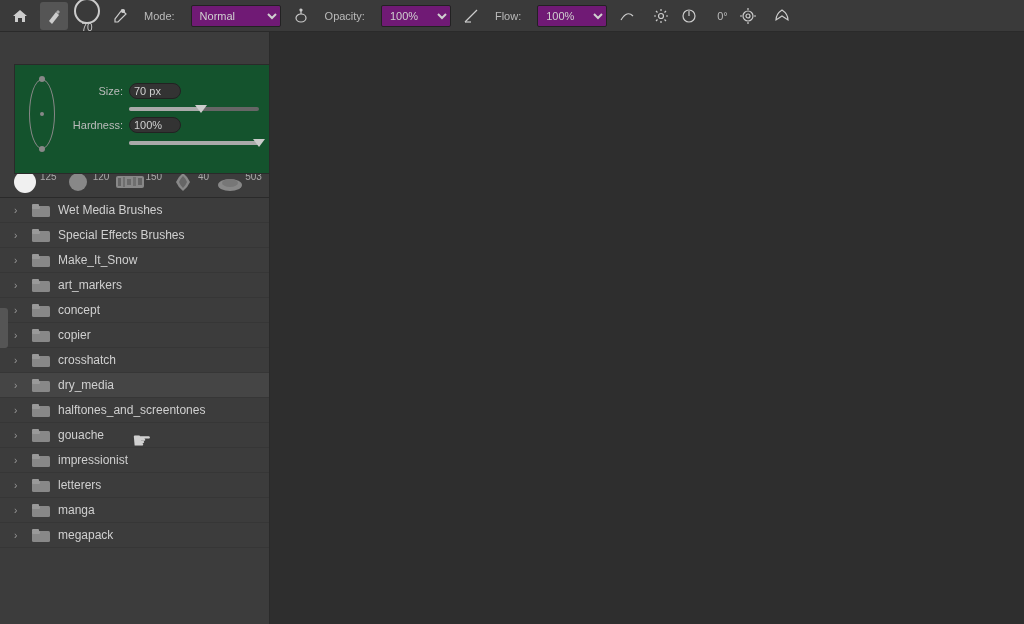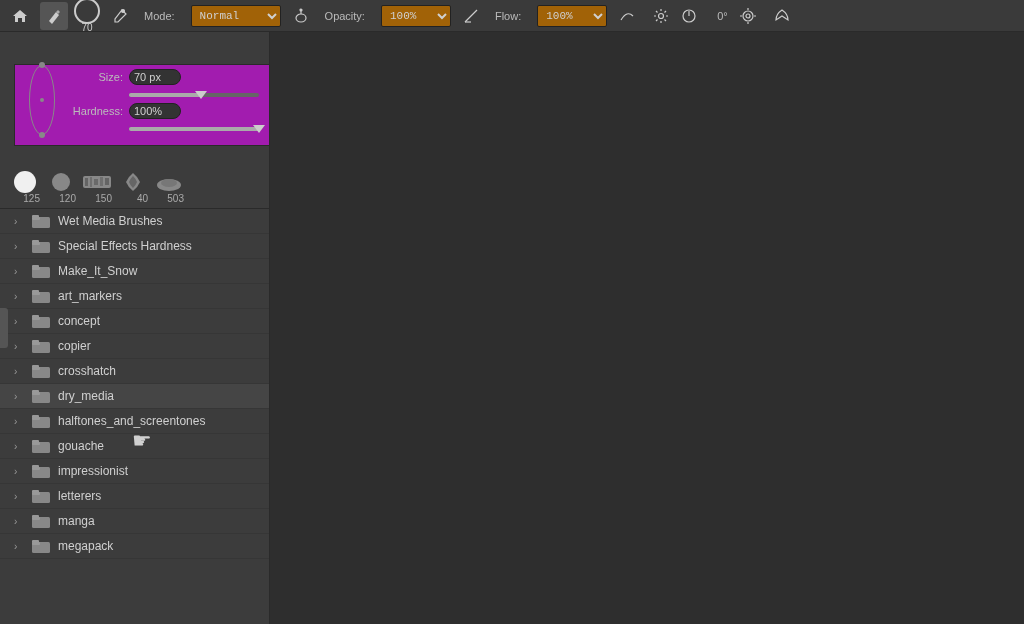--- a/index.html
+++ b/index.html
@@ -33,30 +33,29 @@
       border-radius: 3px;
       font-size: 14px;
     }
     .tool-icon-btn.active { background: #555; }
     .toolbar-label {
       color: #bbb;
       font-size: 11px;
       margin-left: 4px;
     }
     .toolbar-select {
-      background: #a16207;
+      background: #701a75;
       border: 1px solid #222;
       color: #d0d0d0;
       font-size: 11px;
       height: 22px;
       padding: 0 4px;
       border-radius: 2px;
       cursor: pointer;
       min-width: 90px;
-      font-family: Liberation Mono, monospace;
     }
     .toolbar-group {
       display: flex;
       align-items: center;
       gap: 16px;
     }
     .brush-num-display {
       position: relative;
       display: flex; flex-direction: column; align-items: center;
     }
@@ -70,23 +69,23 @@
       font-size: 10px;
       color: #ccc;
       margin-top: -2px;
     }
 
     
     #brush-panel {
       position: absolute;
       top: 32px;
       left: 14px;
-      background: #a21caf;
+      background: #14532d;
       border: 1px solid #2a2a2a;
-      padding: 0 14px;
+      padding: 14px 14px;
       width: 260px;
       z-index: 100;
     }
     .brush-preview-area {
       display: flex;
       align-items: center;
       gap: 10px;
       margin-bottom: 10px;
     }
     .brush-circle-preview {
@@ -166,21 +165,21 @@
     #brush-presets {
       display: flex;
       align-items: center;
       background: #3c3c3c;
       border-bottom: 1px solid #2a2a2a;
       padding: 4px 10px;
       gap: 6px;
       margin-top: 135px;
     }
     .preset-item {
-      display: flex; flex-direction: column; align-items: flex-end;
+      display: flex; align-items: flex-start;
       cursor: pointer;
     }
     .preset-icon {
       width: 30px; height: 22px;
       display: flex; align-items: center; justify-content: center;
     }
     .preset-num {
       font-size: 10px;
       color: #aaa;
     }
@@ -475,21 +474,21 @@
     </svg>
     <span class="folder-label">Wet Media Brushes</span>
   </div>
         <div class="brush-folder-row">
     <span class="chevron-icon">›</span>
     <svg width="18" height="14" viewBox="0 0 18 14">
       <rect x="0" y="3" width="18" height="11" rx="1.5" fill="#888"></rect>
       <rect x="0" y="3" width="8" height="3" rx="1" fill="#999"></rect>
       <rect x="0" y="1" width="7" height="3" rx="1" fill="#999"></rect>
     </svg>
-    <span class="folder-label">Special Effects Hardness</span>
+    <span class="folder-label">Special Effects Brushes</span>
   </div>
         <div class="brush-folder-row">
     <span class="chevron-icon">›</span>
     <svg width="18" height="14" viewBox="0 0 18 14">
       <rect x="0" y="3" width="18" height="11" rx="1.5" fill="#888"></rect>
       <rect x="0" y="3" width="8" height="3" rx="1" fill="#999"></rect>
       <rect x="0" y="1" width="7" height="3" rx="1" fill="#999"></rect>
     </svg>
     <span class="folder-label">Make_It_Snow</span>
   </div>

